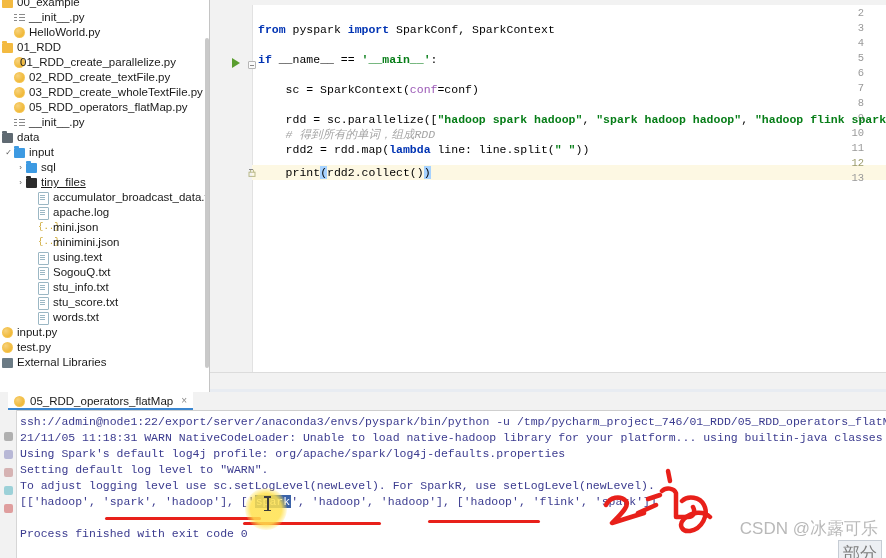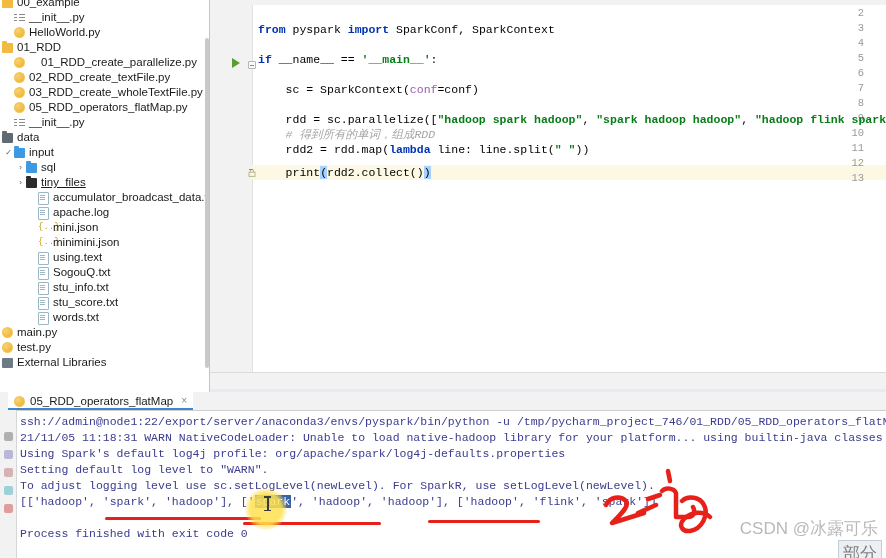--- a/index.html
+++ b/index.html
@@ -191,21 +191,21 @@
         <div class="row">
           <span class="ic ic-py" style="left: 14px;"></span>
           <span class="lbl" style="left: 29px;">HelloWorld.py</span>
         </div>
         <div class="row">
           <span class="ic ic-folder-y" style="left: 2px;"></span>
           <span class="lbl" style="left: 17px;">01_RDD</span>
         </div>
         <div class="row">
           <span class="ic ic-py" style="left: 14px;"></span>
-          <span class="lbl" style="left: 20px; margin-left: 21px;">01_RDD_create_parallelize.py</span>
+          <span class="lbl" style="left: 20px;">01_RDD_create_parallelize.py</span>
         </div>
         <div class="row">
           <span class="ic ic-py" style="left: 14px;"></span>
           <span class="lbl" style="left: 29px;">02_RDD_create_textFile.py</span>
         </div>
         <div class="row">
           <span class="ic ic-py" style="left: 14px;"></span>
           <span class="lbl" style="left: 29px;">03_RDD_create_wholeTextFile.py</span>
         </div>
         <div class="row">
@@ -266,21 +266,21 @@
         <div class="row">
           <span class="ic ic-txt" style="left: 38px;"></span>
           <span class="lbl" style="left: 53px;">stu_score.txt</span>
         </div>
         <div class="row">
           <span class="ic ic-txt" style="left: 38px;"></span>
           <span class="lbl" style="left: 53px;">words.txt</span>
         </div>
         <div class="row">
           <span class="ic ic-py" style="left: 2px;"></span>
-          <span class="lbl" style="left: 17px;">main.py</span>
+          <span class="lbl" style="left: 17px;">input.py</span>
         </div>
         <div class="row">
           <span class="ic ic-py" style="left: 2px;"></span>
           <span class="lbl" style="left: 17px;">test.py</span>
         </div>
         <div class="row">
           <span class="ic ic-lib" style="left: 2px;"></span>
           <span class="lbl" style="left: 17px;">External Libraries</span>
         </div>
       </div>

